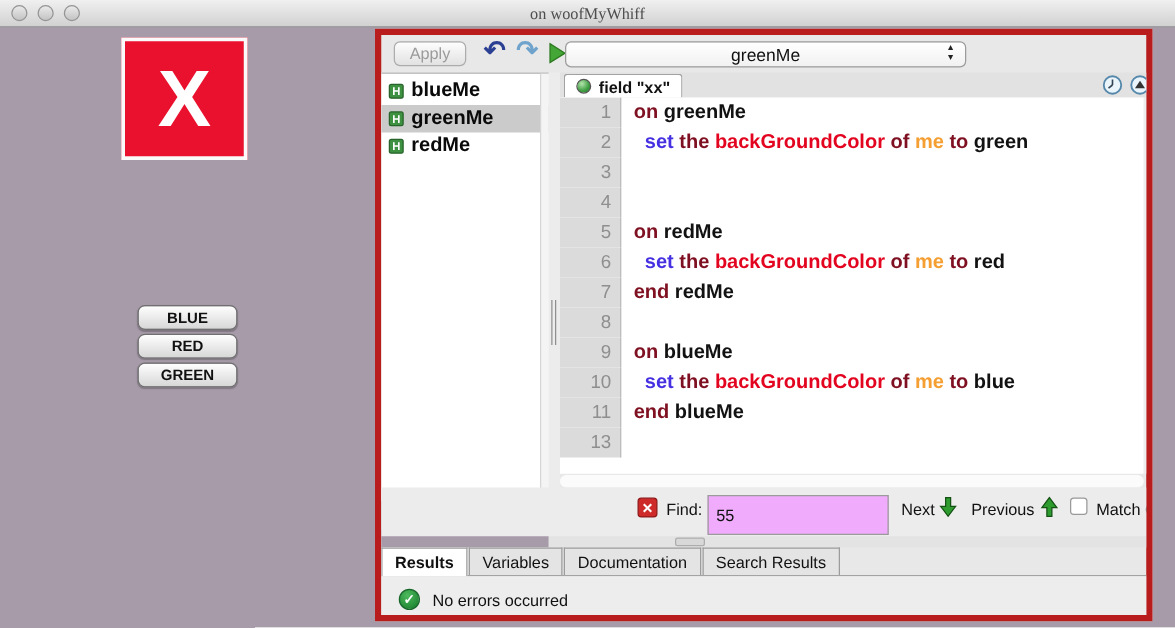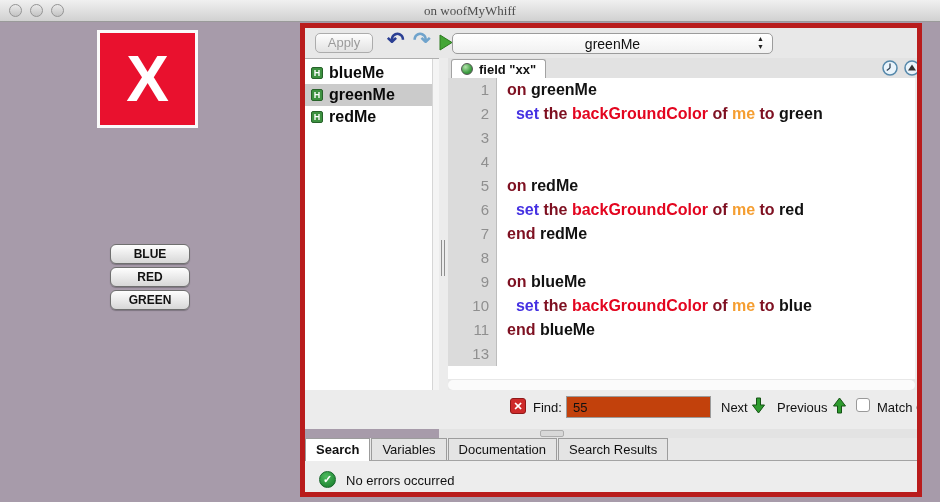--- a/index.html
+++ b/index.html
@@ -85,22 +85,22 @@
   .h-scrollstrip { position:absolute; left:143px; top:352px; width:467px; height:10px;
     background:#FBFBFB; border-radius:5px; }
 
   
   .find-bar { position:absolute; left:0; top:362px; width:622px; height:39px; background:#ECECEC;
     font-size:13px; color:#111; }
   .find-close { position:absolute; left:205px; top:8px; width:16px; height:16px; background:#CE2A2A;
     border:1px solid #8E1818; border-radius:3px; color:#FFF; font-size:11px; font-weight:bold;
     display:flex; align-items:center; justify-content:center; }
   .find-label { position:absolute; left:228px; top:10px; }
-  .find-input { position:absolute; left:261px; top:6px; width:145px; height:22px;
-    border:1px solid #9B9B9B; background:#c2410c; font-size:13px; padding-left:6px;
+  .find-input { position:absolute; left:261px; top:6px; width:145px; height:32px;
+    border:1px solid #9B9B9B; background:#f0abfc; font-size:13px; padding-left:6px;
     font-family:"Liberation Sans", sans-serif; color:#111; }
   .find-next-label { position:absolute; left:416px; top:10px; }
   .find-next-arrow { position:absolute; left:446px; top:7px; }
   .find-prev-label { position:absolute; left:472px; top:10px;text-align:right; }
   .find-prev-arrow { position:absolute; left:527px; top:7px; }
   .find-check { position:absolute; left:551px; top:8px; width:14px; height:14px; background:#FFF;
     border:1px solid #999; border-radius:3px; }
   .find-case-label { position:absolute; left:572px; top:10px; white-space:nowrap; }
 
   
@@ -240,21 +240,21 @@
             <path d="M5.5 16 h4 v-7 h4 L7.5 1 L1.5 9 h4 z" fill="#2E9B2E" stroke="#145214" stroke-width="1"></path>
           </svg>
       </div>
       <div class="find-check"></div>
       <div class="find-case-label">Match Case</div>
     </div>
 
     <div class="divider-band"></div>
     <div class="divider-grip"></div>
     <div class="bottom-tabs" id="bottom-tabs">
-        <div class="btab active">Search</div>
+        <div class="btab active">Results</div>
         <div class="btab">Variables</div>
         <div class="btab">Documentation</div>
         <div class="btab">Search Results</div>
       </div>
     <div class="status-area">
       <div class="check-ico">✓</div>
       <div class="status-text">No errors occurred</div>
     </div>
 
   </div>

